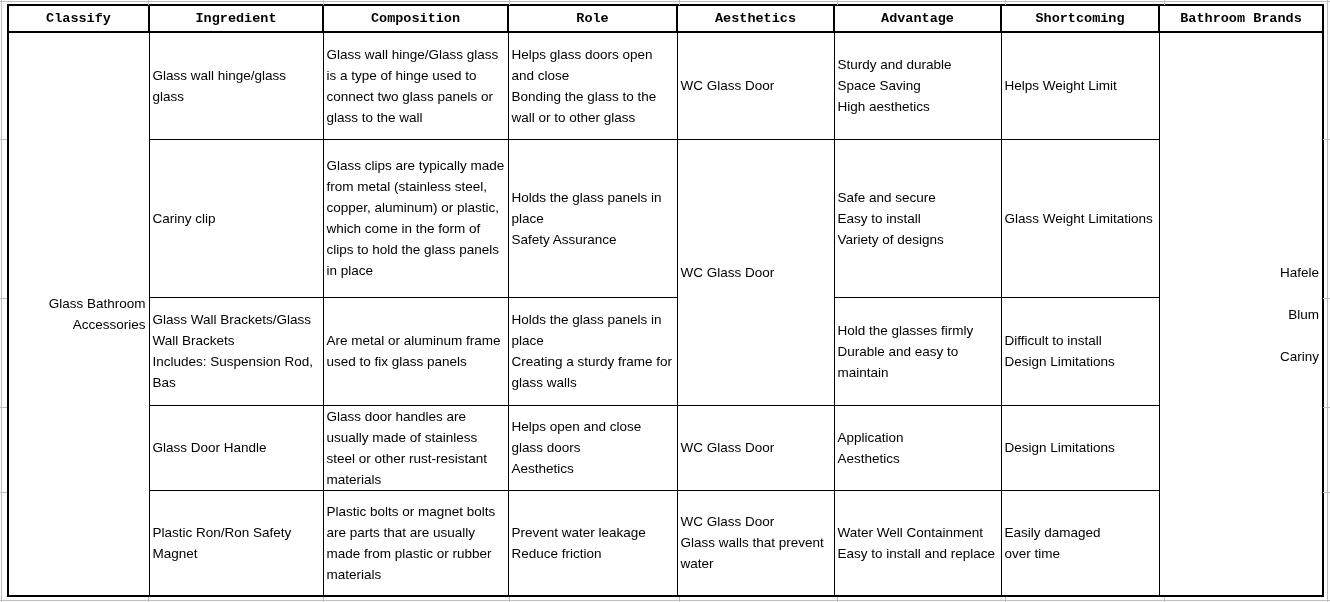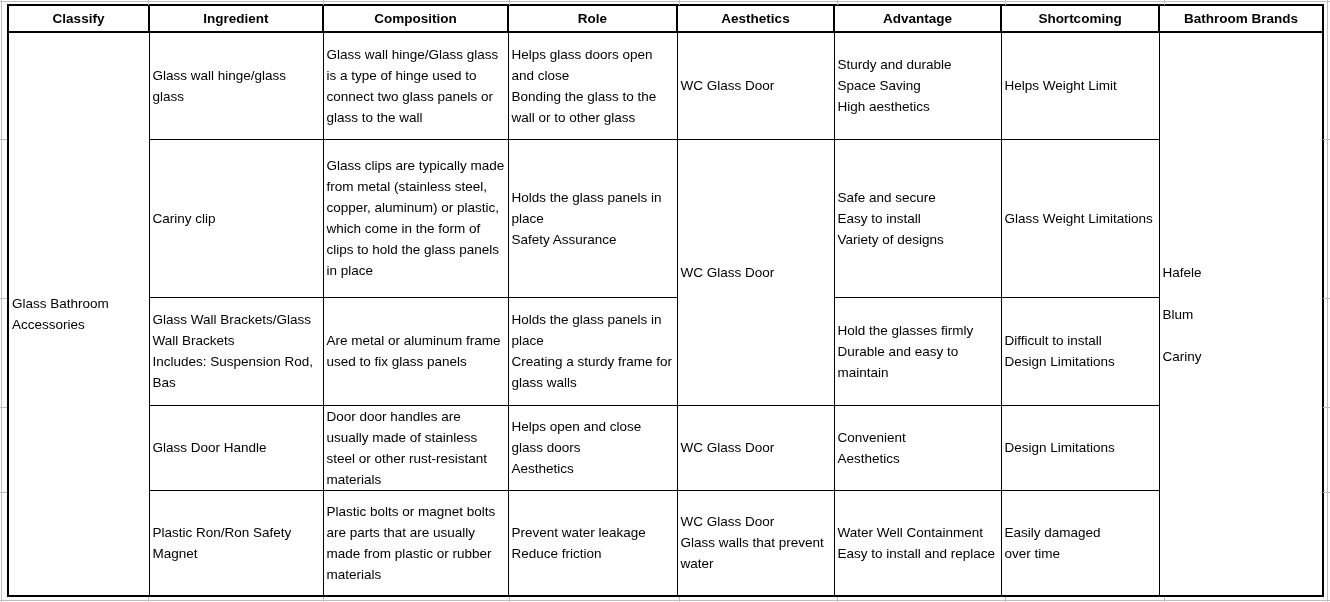--- a/index.html
+++ b/index.html
@@ -27,23 +27,23 @@
     overflow:hidden;
     white-space:pre-line;
     word-wrap:break-word;
   }
   th{
     border-width:2px;
     font-weight:bold;text-align:center;
     white-space:nowrap;
     padding:2px 2px;
   }
-  td.center{text-align:left;}
+  td.center{text-align:right;}
   td.bold{font-weight:normal;}
-  tr.hrow{height:24px;}
+  tr.hrow{height:24px;font-family:Liberation Mono, monospace;}
   tr.r1{height:107px;}
   tr.r2{height:158px;}
   tr.r3{height:108px;}
   tr.r4{height:85px;}
   tr.r5{height:106px;}
 </style>
 </head>
 <body>
 
 <table class="sheet">
@@ -106,25 +106,25 @@
       <td>Holds the glass panels in place
 Creating a sturdy frame for glass walls</td>
       <td>Hold the glasses firmly
 Durable and easy to maintain</td>
       <td>Difficult to install
 Design Limitations</td>
     </tr>
 
     <tr class="r4">
       <td>Glass Door Handle</td>
-      <td>Door door handles are usually made of stainless steel or other rust-resistant materials</td>
+      <td>Glass door handles are usually made of stainless steel or other rust-resistant materials</td>
       <td>Helps open and close glass doors
 Aesthetics</td>
       <td>WC Glass Door</td>
-      <td>Convenient
+      <td>Application
 Aesthetics</td>
       <td>Design Limitations</td>
     </tr>
 
     <tr class="r5">
       <td>Plastic Ron/Ron Safety Magnet</td>
       <td>Plastic bolts or magnet bolts are parts that are usually made from plastic or rubber materials</td>
       <td>Prevent water leakage
 Reduce friction</td>
       <td>WC Glass Door

